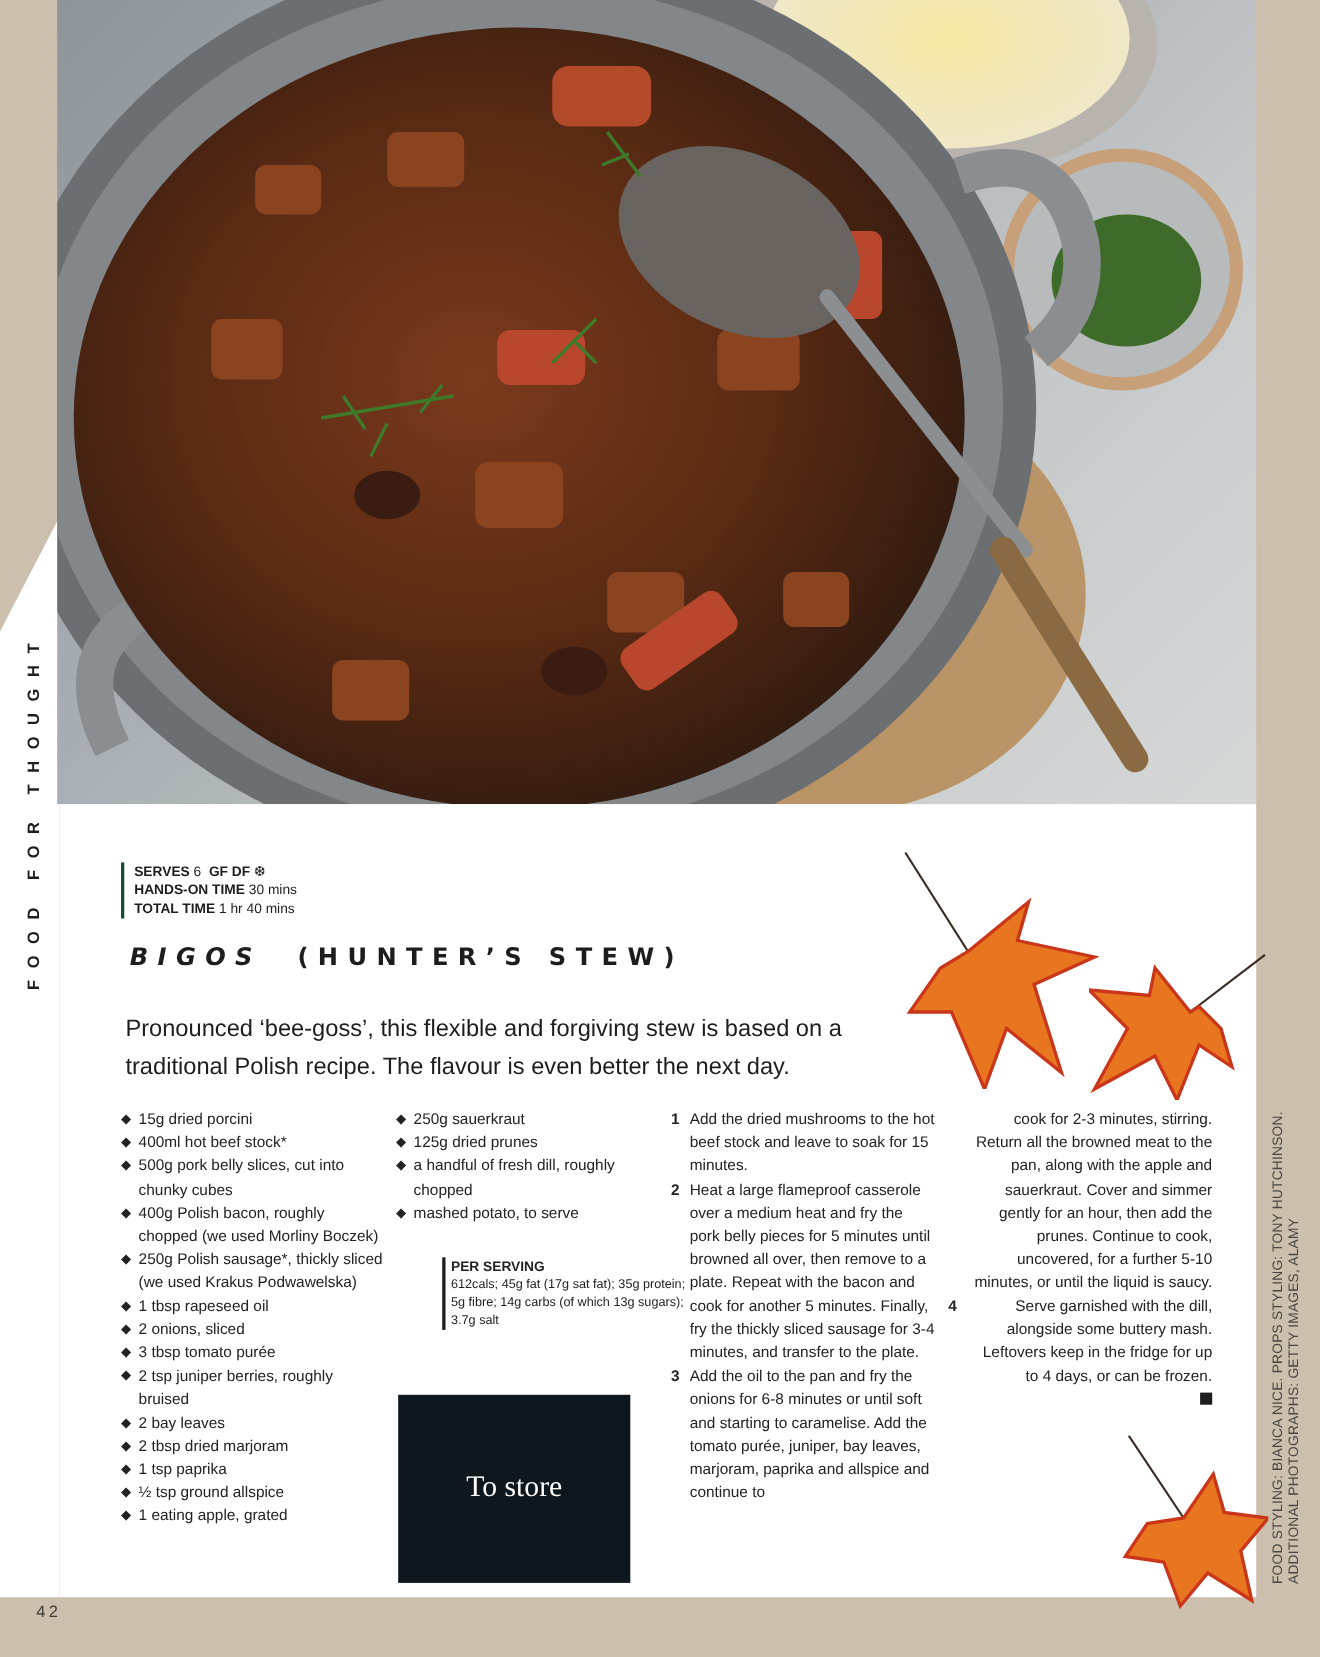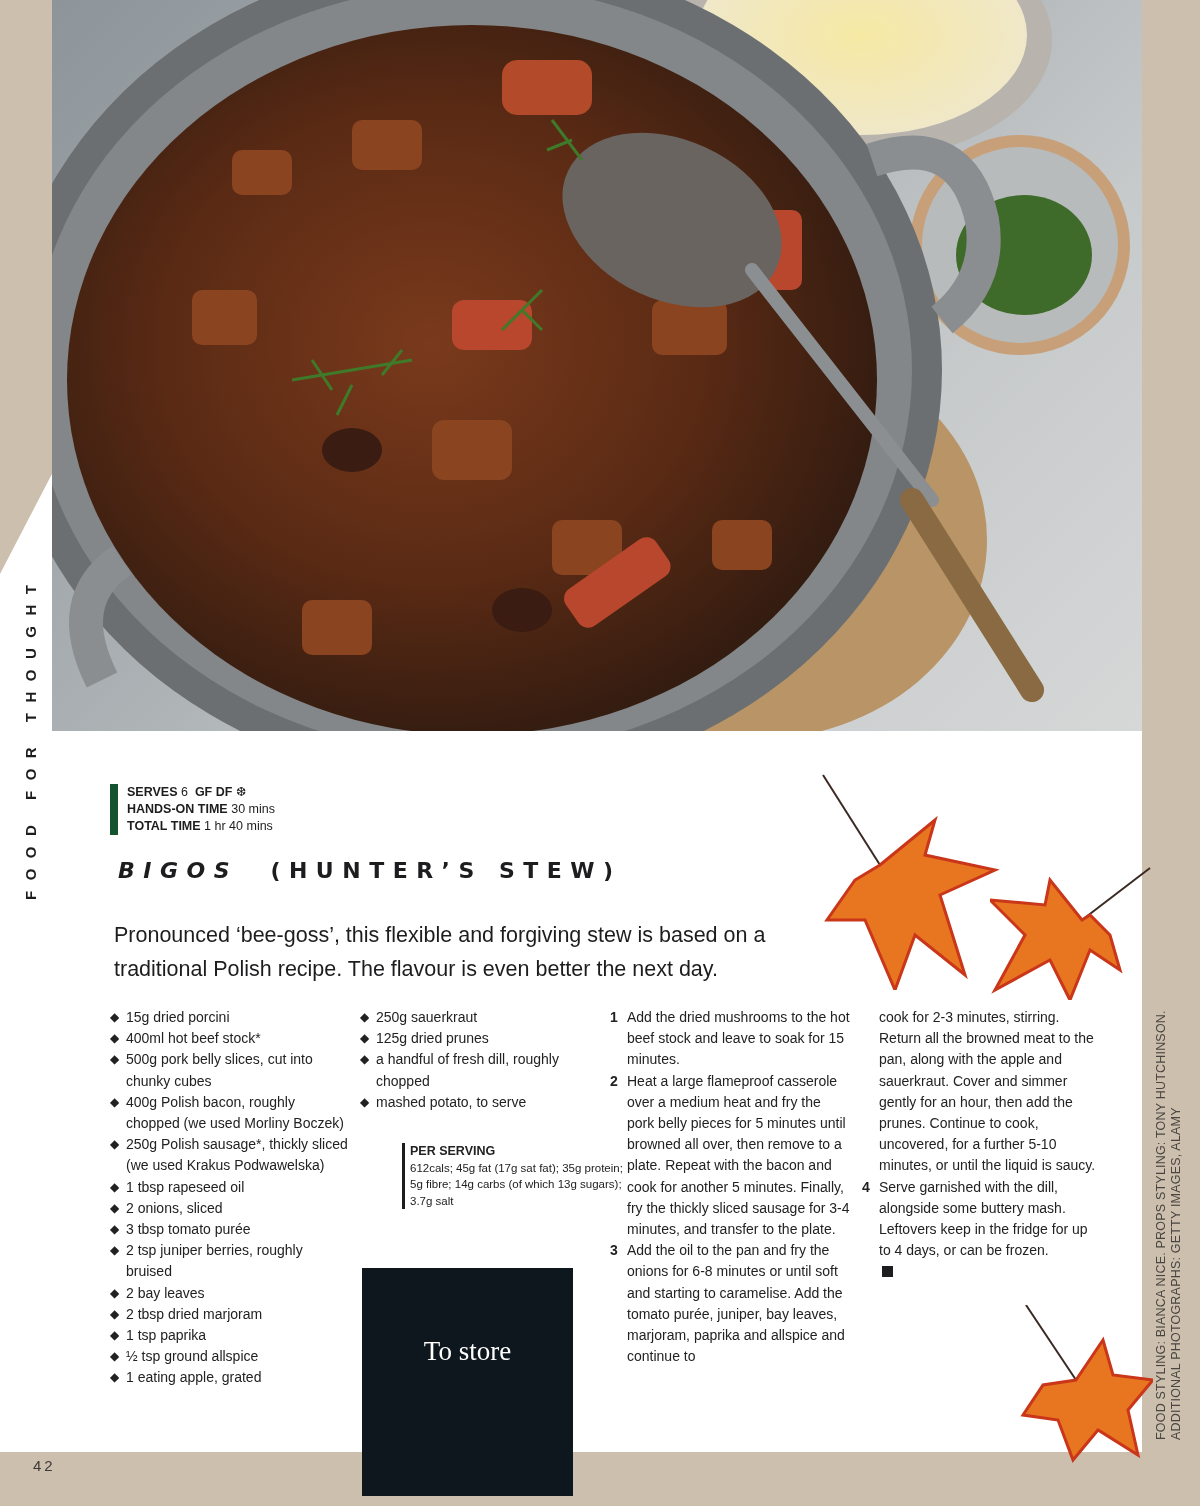--- a/index.html
+++ b/index.html
@@ -32,21 +32,21 @@
     background: #ffffff;
   }
   .section-label {
     position: absolute; left: 22px; top: 900px;
     transform: rotate(-90deg); transform-origin: left top;
     font-family: "Liberation Sans", sans-serif; font-weight: 700;
     font-size: 15px; letter-spacing: 10.5px; color: #1d1d1f; white-space: nowrap;
   }
   .meta {
     position: absolute; left: 110px; top: 784px;
-    border-left: 8px solid #14532d; padding-left: 9px;
+    border-left: 3px solid #14532d; padding-left: 9px;
     font-size: 12.5px; line-height: 17px;
   }
   .meta b { font-weight: 800; }
   .meta .val { font-weight: 400; }
   .title {
     position: absolute; left: 118px; top: 858px;
     font-family: "DejaVu Sans", sans-serif; font-weight: 700;
     font-size: 22px; letter-spacing: 8.5px; white-space: nowrap; color: #1d1d1f;
   }
   .title i { font-style: italic; }
@@ -64,33 +64,33 @@
   }
   .ing-col1 { left: 110px; width: 240px; }
   .ing-col2 { left: 360px; width: 230px; }
   .nutrition {
     position: absolute; left: 362px; top: 1143px; width: 230px;
     border-left: 3px solid #1d1d1f; padding-left: 5px;
     font-size: 11.5px; line-height: 16.5px; color: #222; margin-left: 40px;
   }
   .nutrition .head { font-weight: 800; font-size: 12.5px; }
   .store-box {
-    position: absolute; left: 362px; top: 1268px; width: 211px; height: 228px;
+    position: absolute; left: 362px; top: 1268px; width: 211px; height: 171px;
     background: #0e171d; color: #ffffff; text-align: center; padding-top: 68px;
   }
   .store-box .st-title { font-family: "Liberation Serif", serif; font-size: 27px; line-height: 30px; }
   .store-box .st-body { font-size: 14px; line-height: 19px; padding: 4px 14px 0; }
   .method {
     position: absolute; list-style: none; top: 1007px;
     font-size: 14px; line-height: 21.2px; color: #222;
   }
   .method li { position: relative; padding-left: 17px; }
   .method li .num { position: absolute; left: 0; top: 0; font-weight: 800; }
   .m-col1 { left: 610px; width: 240px; }
-  .m-col2 { left: 862px; width: 240px; }
+  .m-col2 { left: 862px; width: 240px; text-align: right; }
   .m-col2 .cont { padding-left: 17px; }
   .note { font-style: italic; padding-left: 17px; }
   .endmark { display: inline-block; width: 11px; height: 11px; background: #1d1d1f; vertical-align: -1px; margin-left: 3px; }
   .credits {
     position: absolute; left: 1154px; top: 1440px;
     transform: rotate(-90deg); transform-origin: left top;
     font-size: 12.5px; line-height: 15px; color: #4a4540; white-space: nowrap; letter-spacing: 0.2px;
   }
   .page-number {
     position: absolute; left: 33px; top: 1457px; font-size: 15px; letter-spacing: 3px; color: #3e3a35;

